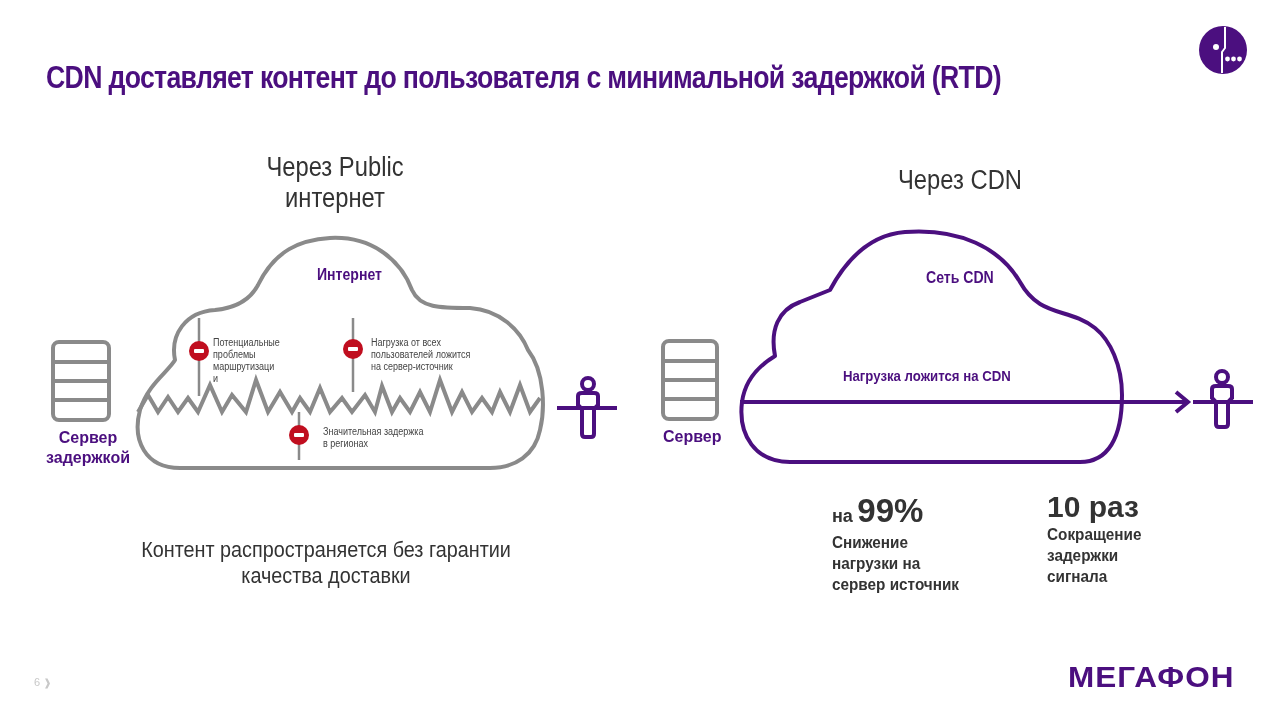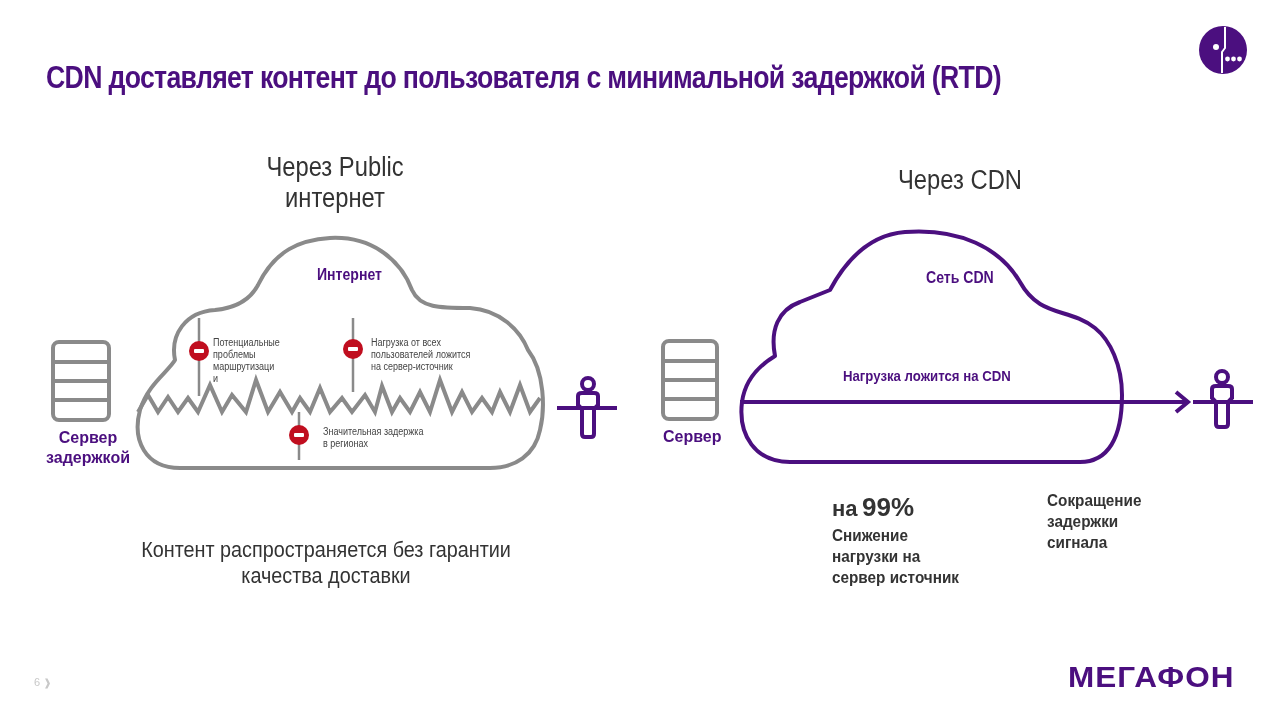--- a/index.html
+++ b/index.html
@@ -120,31 +120,32 @@
   <div>Контент распространяется без гарантии</div>
   <div>качества доставки</div>
 </div>
 
 <div class="abs lbl-mid purple" style="left:926px;top:269px;">Сеть CDN</div>
 <div class="abs lbl-mid purple" style="left:843px;top:367px;font-size:15px;">Нагрузка ложится на CDN</div>
 <div class="abs purple" style="left:663px;top:428px;font-size:16px;font-weight:bold;">Сервер</div>
 
 <div class="abs gray-dark" style="left:832px;top:492px;width:170px;">
   <div style="white-space:nowrap;">
-    <span style="font-size:22px;font-weight:bold;">на</span>
-    <span style="font-size:26px;font-weight:bold;">99%</span>
+    <span style="font-size:18px;font-weight:bold;">на</span>
+    <span style="font-size:33px;font-weight:bold;">99%</span>
   </div>
   <div style="font-size:17px;font-weight:bold;line-height:21px;margin-top:2px;transform:scaleX(0.9);transform-origin:left top;">
     <div>Снижение</div>
     <div>нагрузки на</div>
     <div>сервер источник</div>
   </div>
 </div>
 
 <div class="abs gray-dark" style="left:1047px;top:490px;width:170px;">
+  <div style="font-size:30px;font-weight:bold;white-space:nowrap;">10 раз</div>
   <div style="font-size:17px;font-weight:bold;line-height:21px;margin-top:0px;transform:scaleX(0.9);transform-origin:left top;">
     <div>Сокращение</div>
     <div>задержки</div>
     <div>сигнала</div>
   </div>
 </div>
 
 <div class="abs" style="left:34px;top:676px;font-size:11px;color:#c8c8c8;">
   <span>6</span>
   <span style="font-size:10px;">❱</span>

